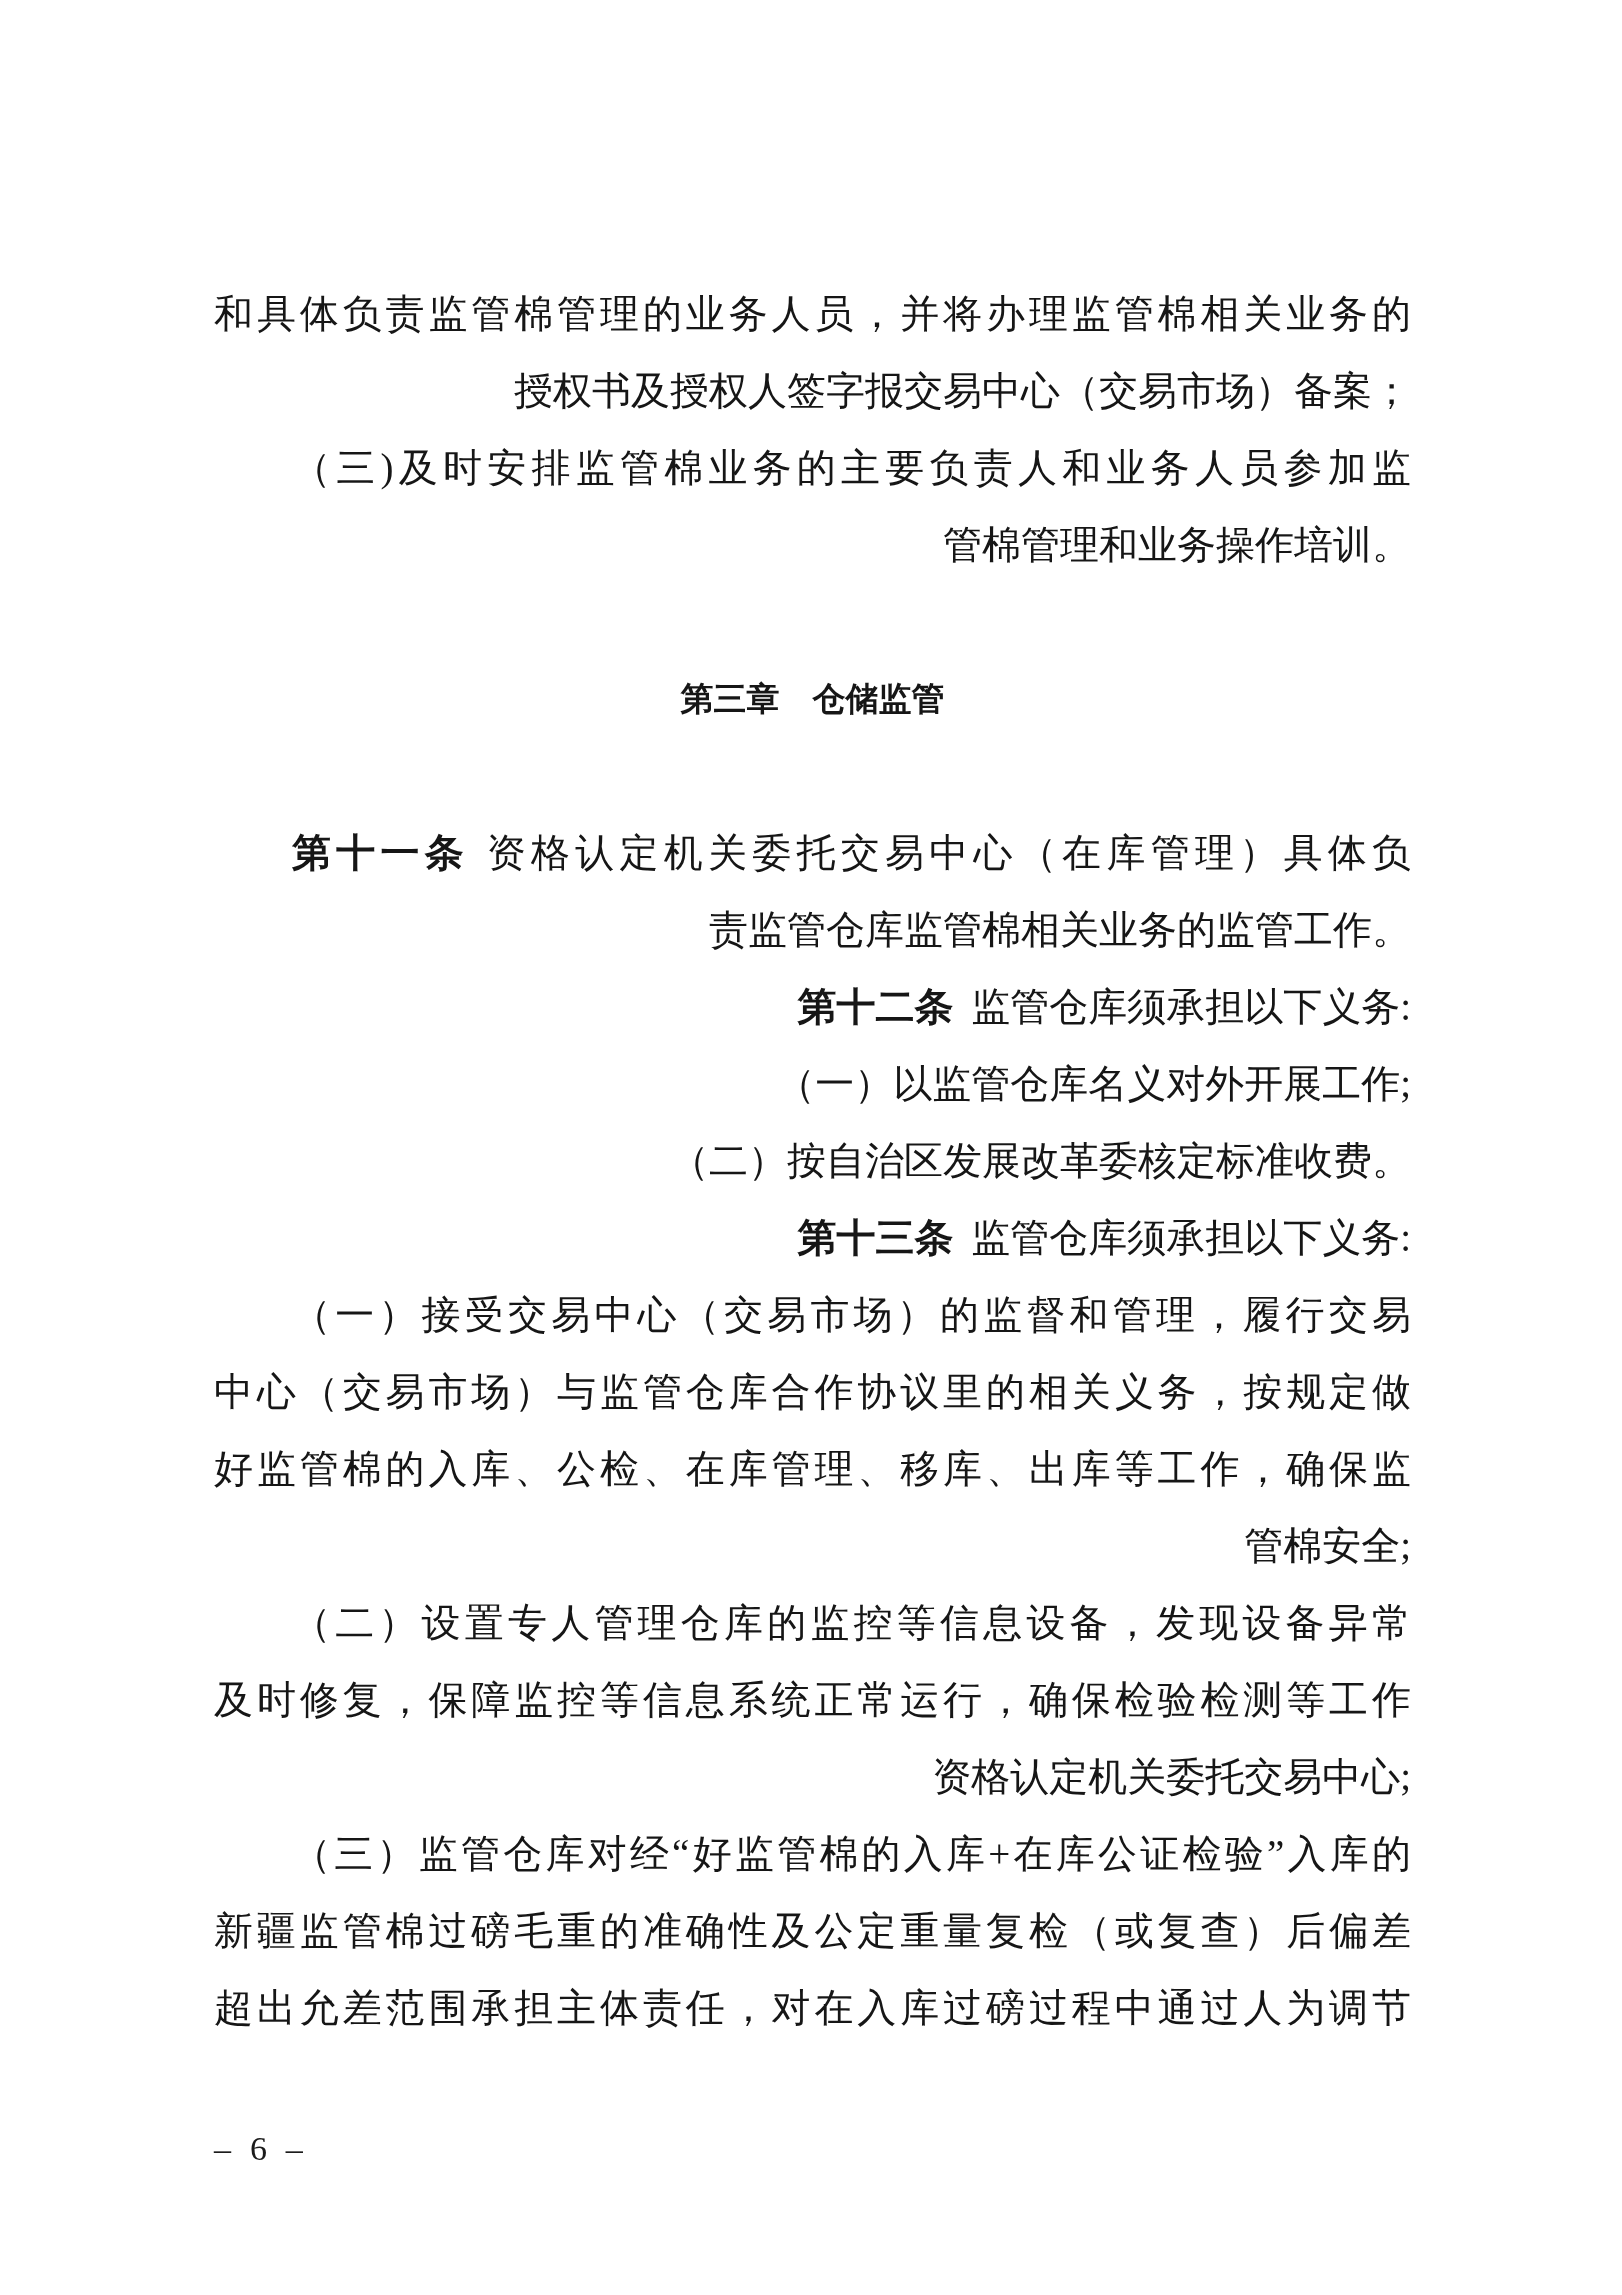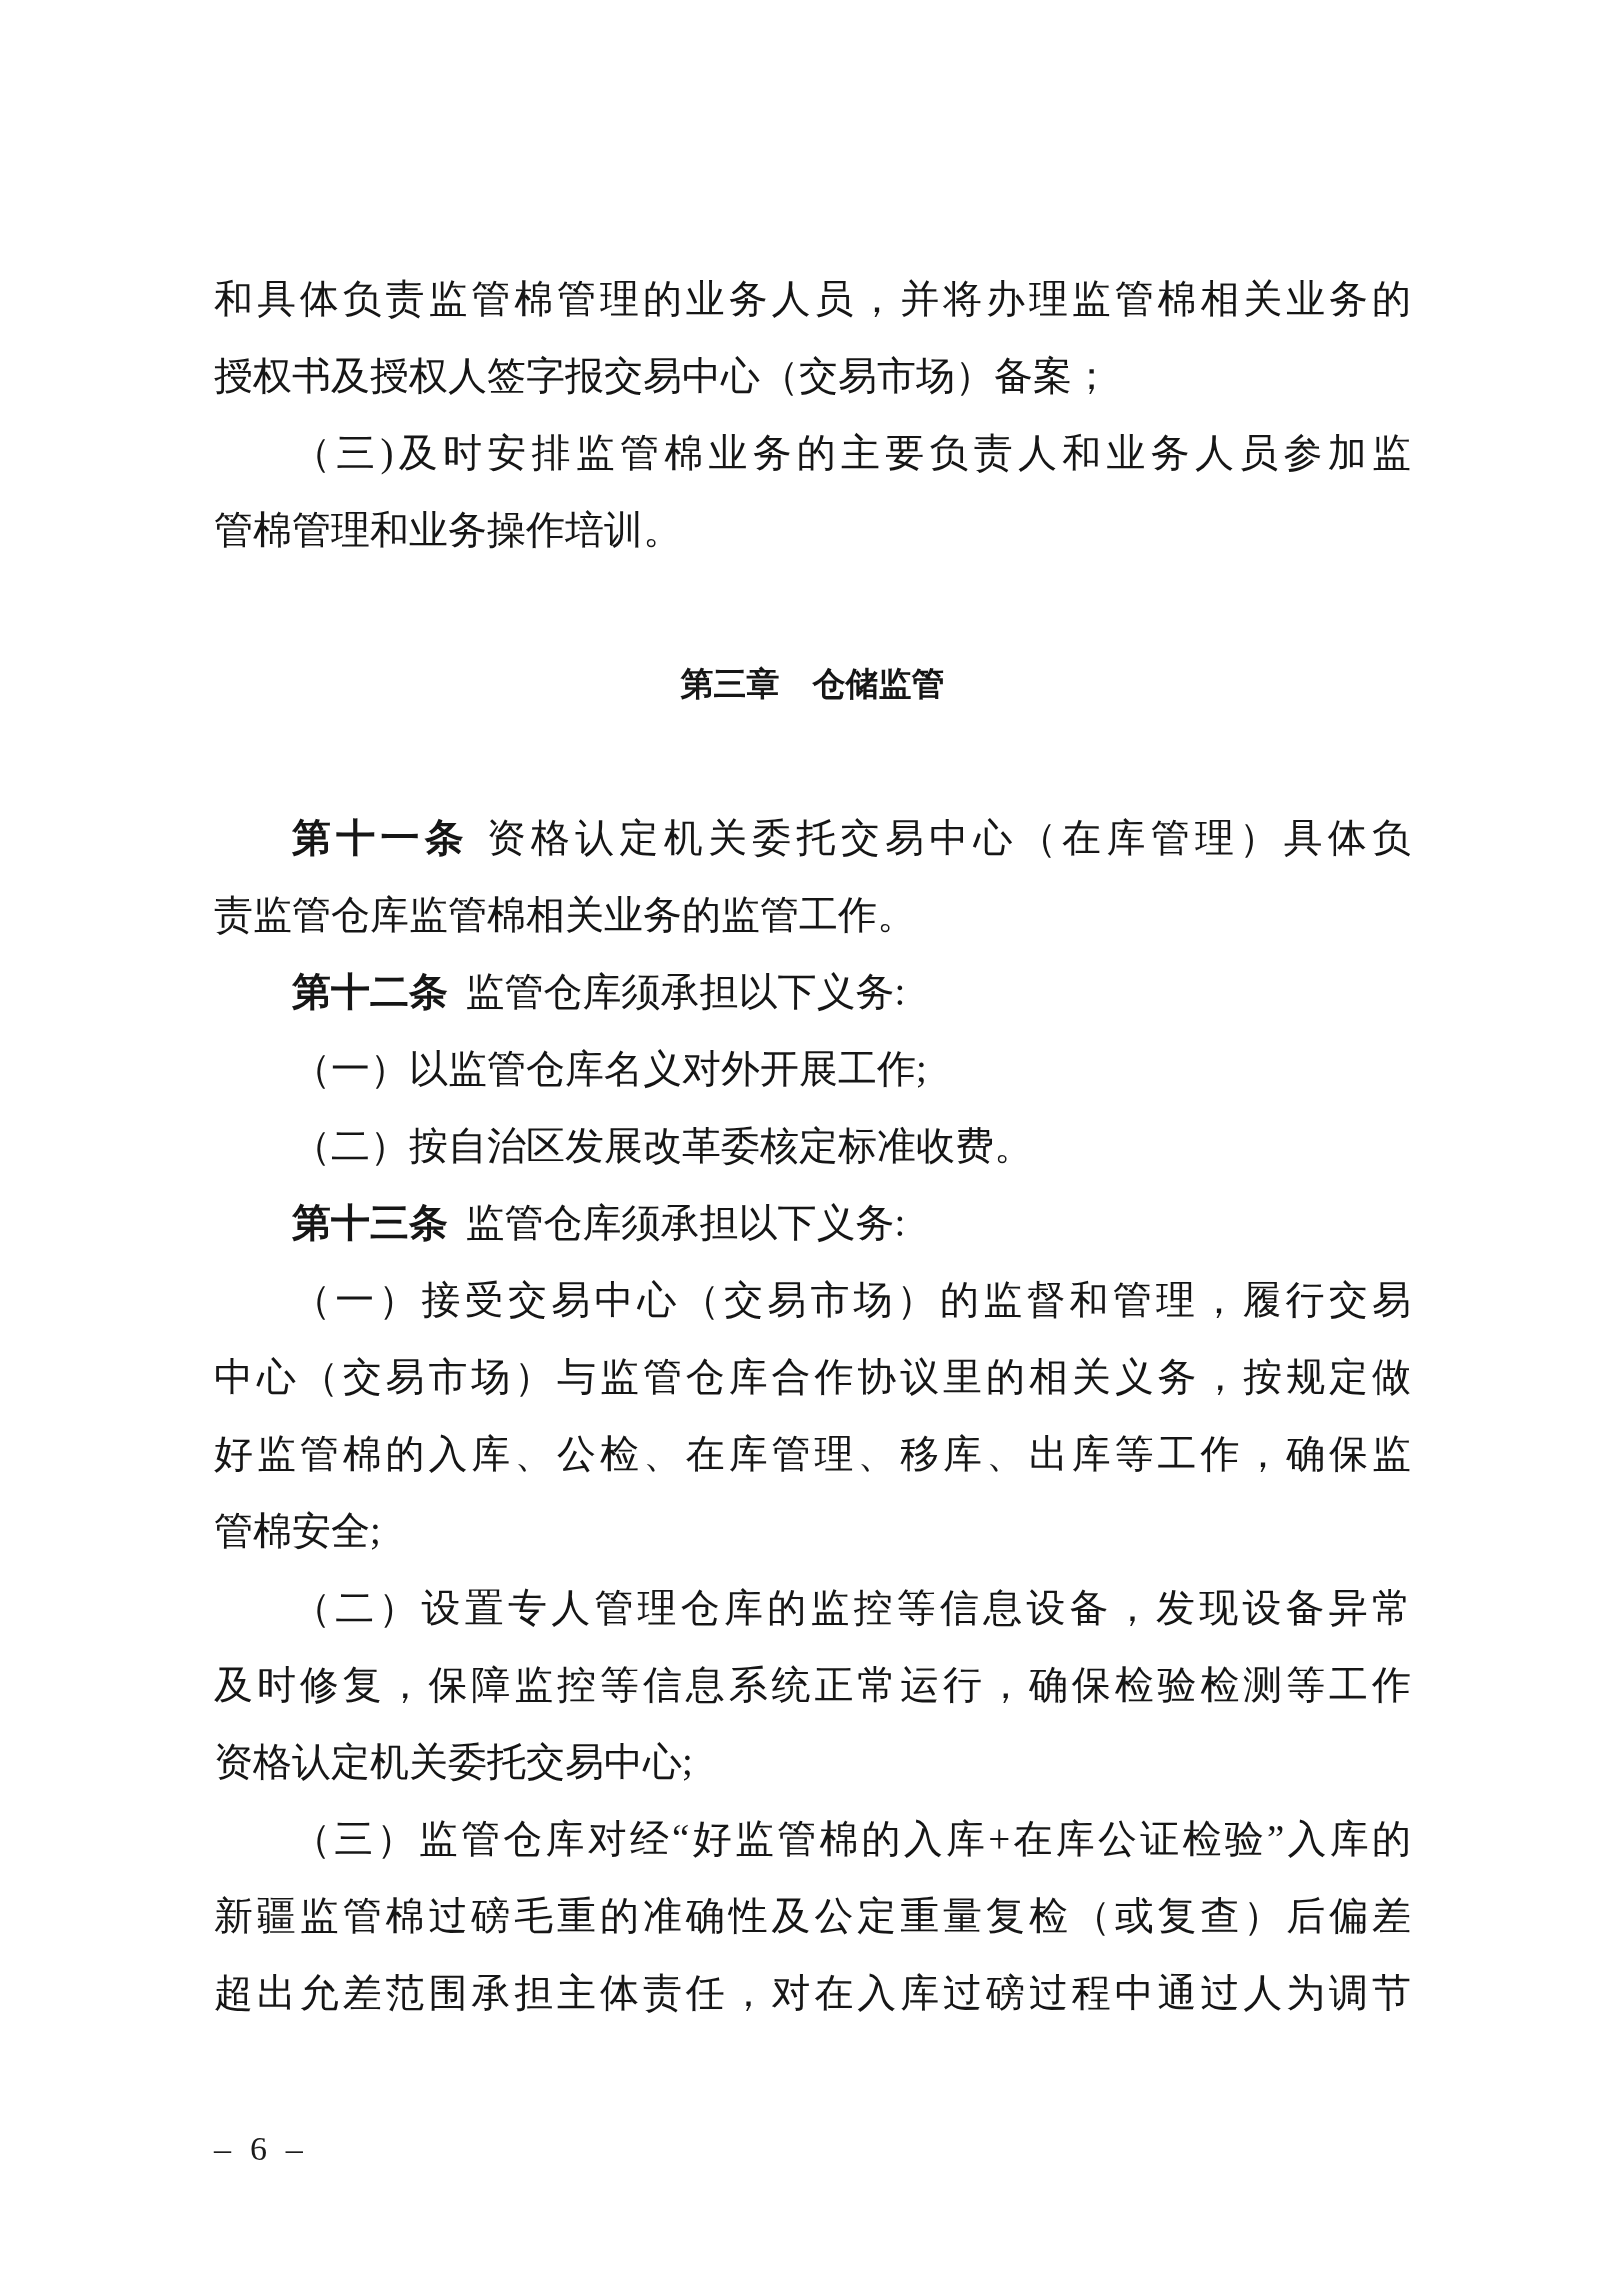--- a/index.html
+++ b/index.html
@@ -12,28 +12,28 @@
     width: 1623px;
     height: 2295px;
     background: #ffffff;
     overflow: hidden;
     font-family: "Liberation Serif", serif;
     color: #161616;
   }
   .content {
     position: absolute;
     left: 214px;
-    top: 260px;
+    top: 275px;
     width: 1197px;
   }
   .line {
     height: 77px;
     line-height: 77px;
     font-size: 39px;
-    text-align: left;
+    text-align: right;
     overflow: visible;
   }
   .line.justify {
     text-align: justify;
     text-align-last: justify;
     text-justify: inter-ideograph;
   }
   .line.indent {
     padding-left: 78px;
   }

